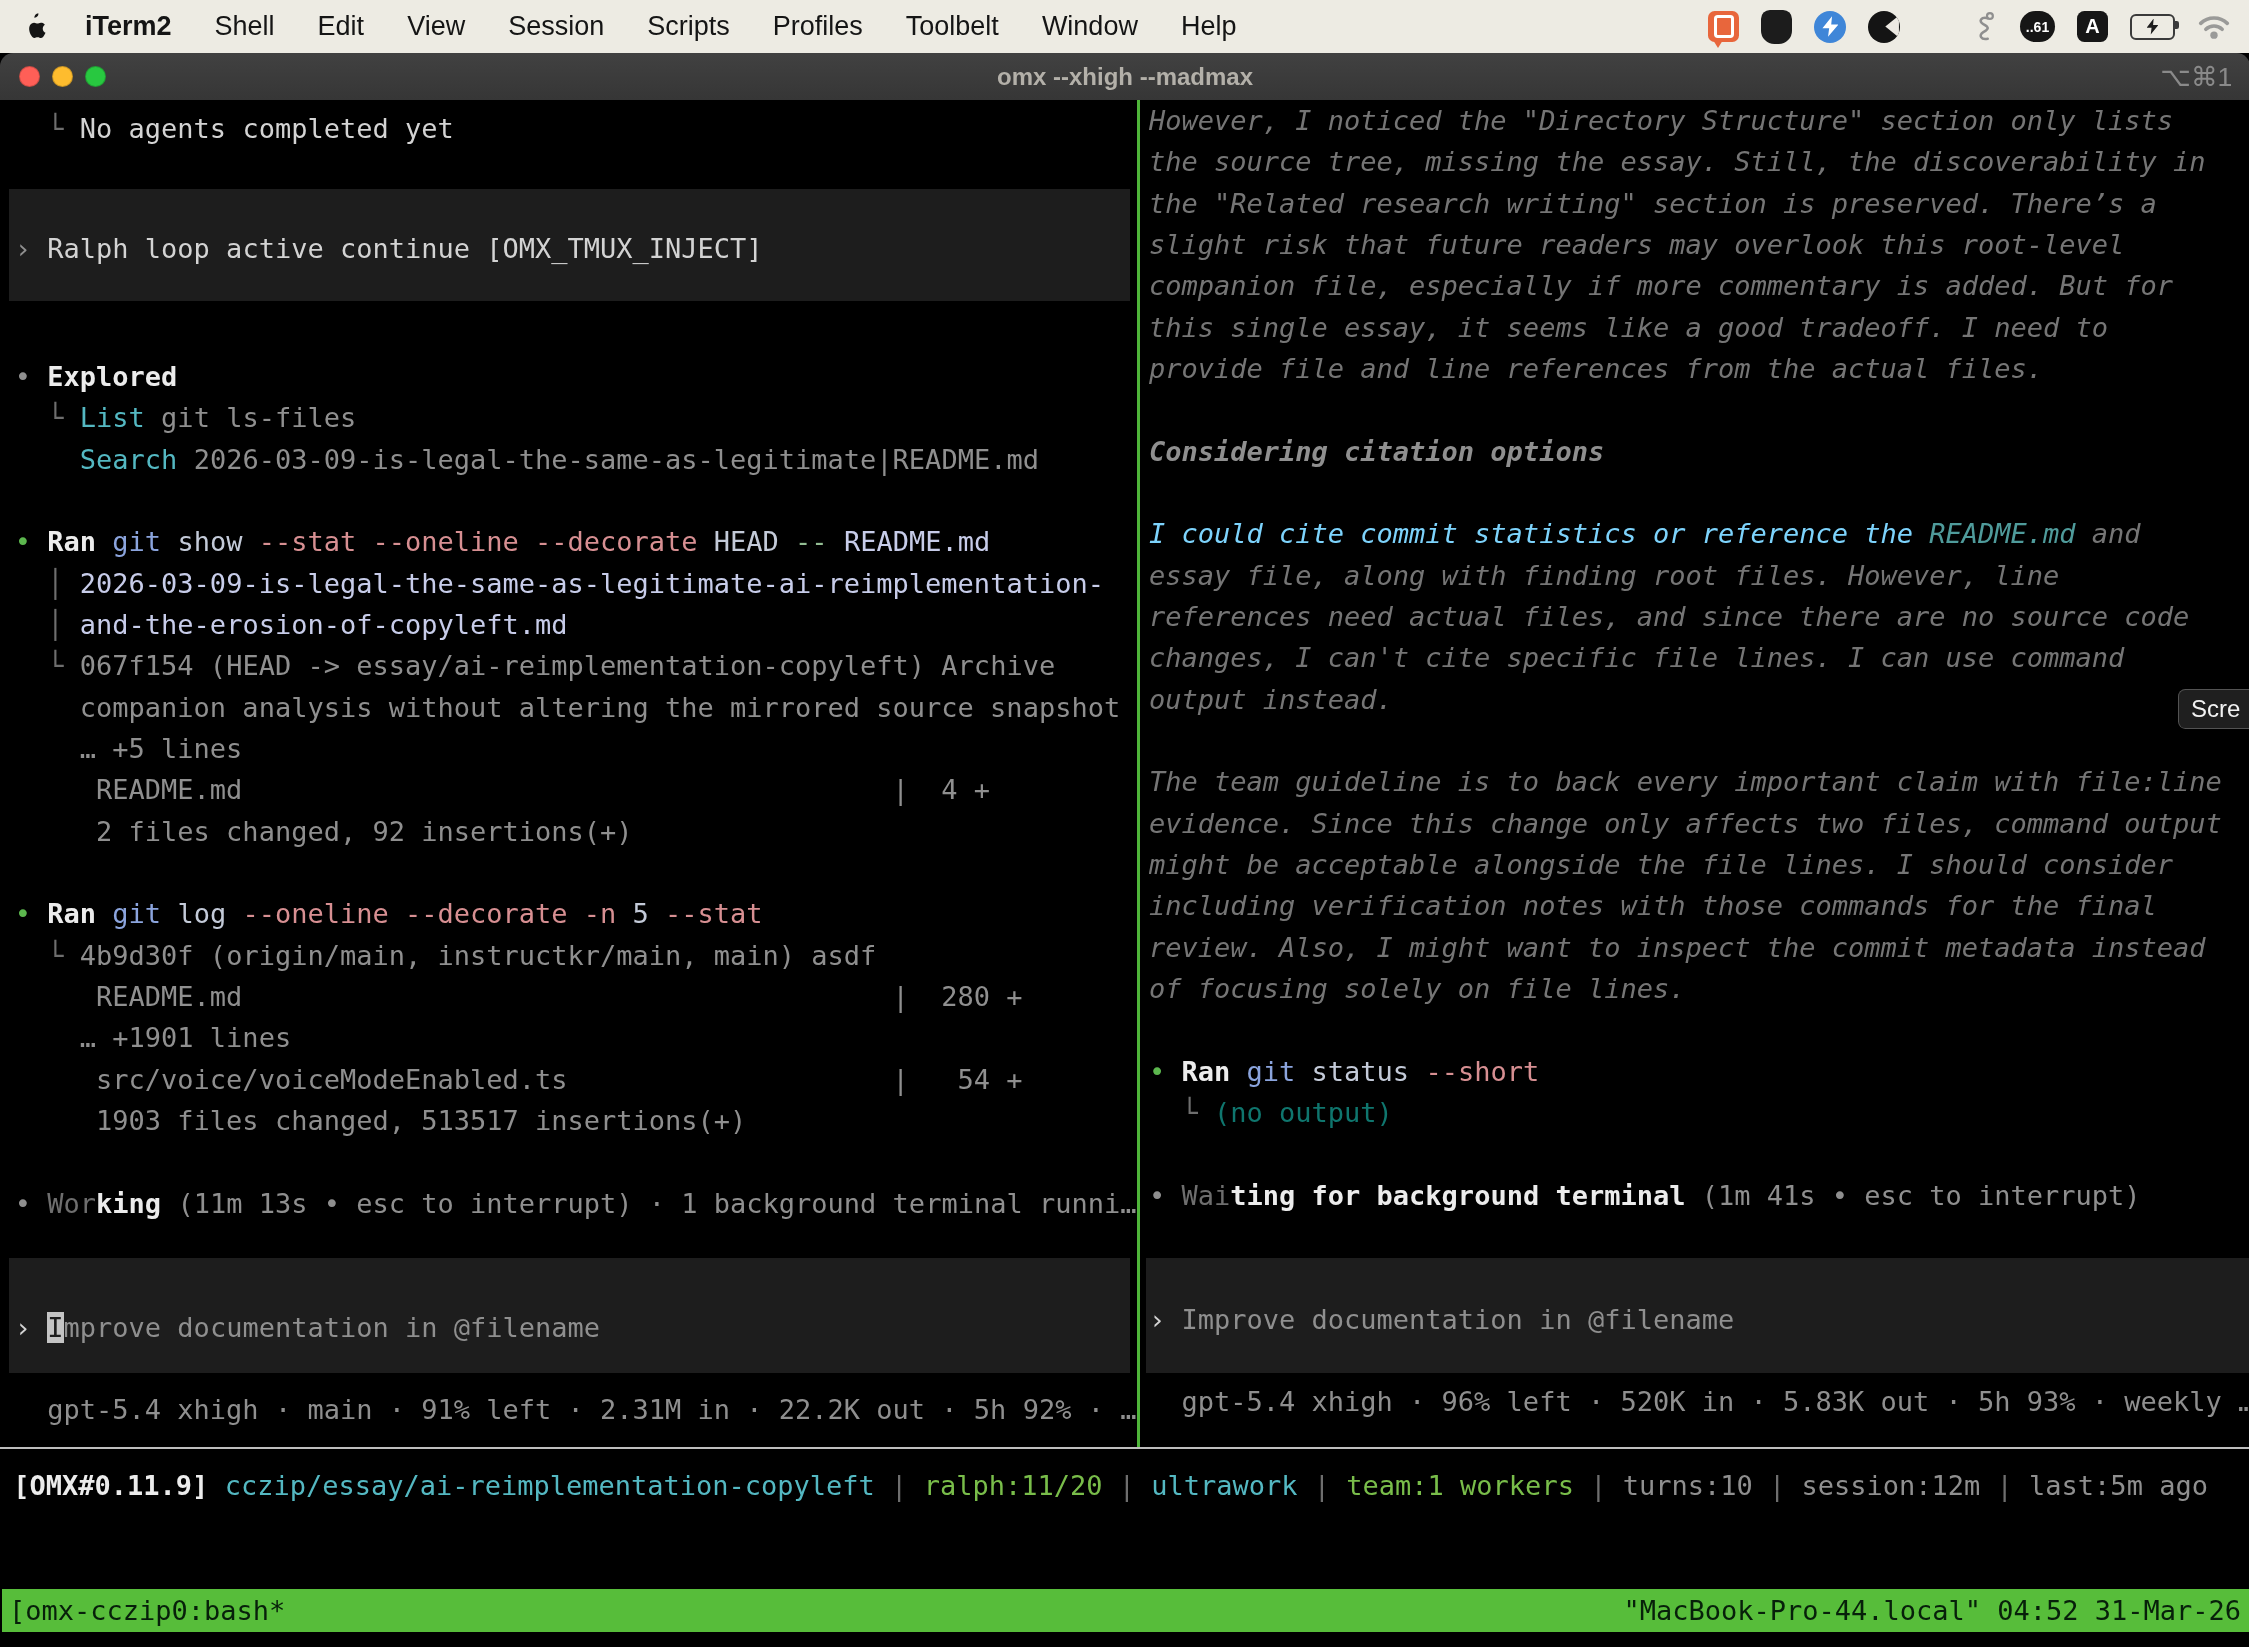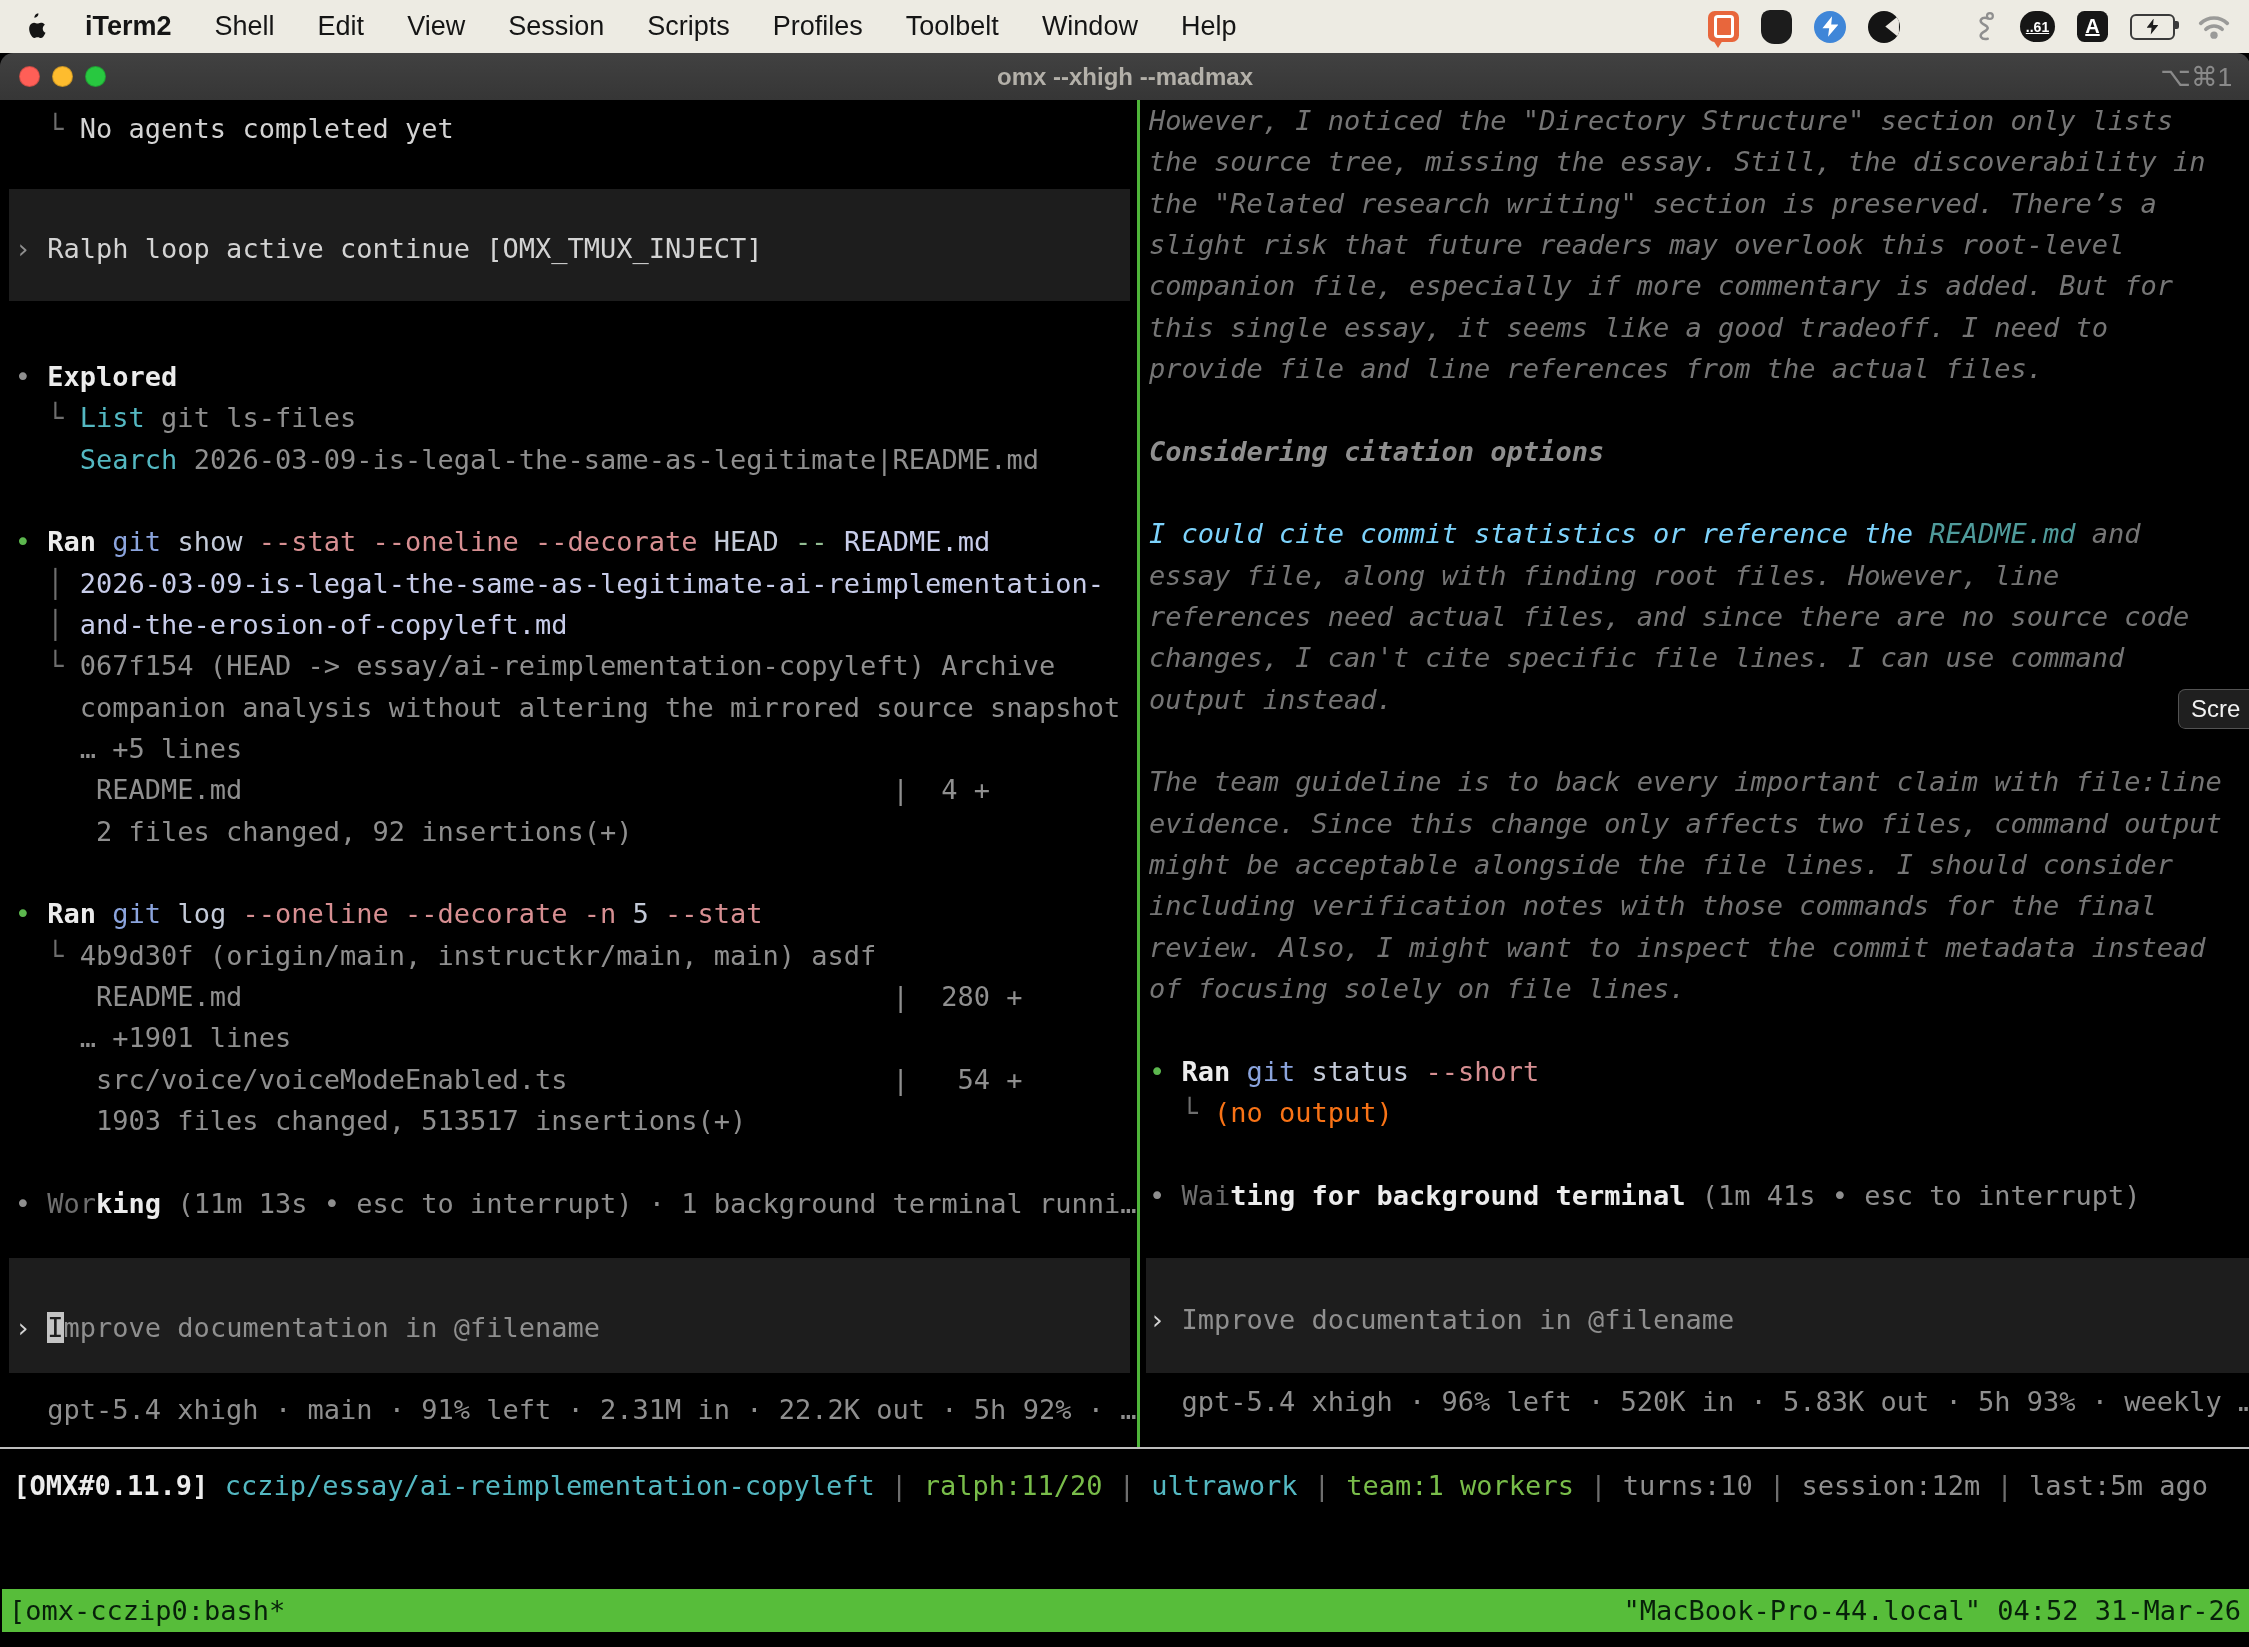--- a/index.html
+++ b/index.html
@@ -7,21 +7,21 @@
        font-family:"DejaVu Sans Mono",monospace;}
   
   .menubar{position:absolute;top:0;left:0;right:0;height:53px;background:#edebe3;
            display:flex;align-items:center;font-family:"Liberation Sans",sans-serif;
            font-size:27px;color:#151515;z-index:50;}
   .apple{margin-left:22px;display:flex;align-items:center;}
   .menu-items{display:flex;gap:43px;margin-left:38px;align-items:center;}
   .menu-items span{white-space:nowrap;}
   .menu-items span.bold{font-weight:bold;}
   .status-icons{margin-left:auto;margin-right:19px;display:flex;align-items:center;gap:22px;}
-  .icon{position:relative;display:flex;align-items:center;justify-content:center;text-decoration:underline;}
+  .icon{position:relative;display:flex;align-items:center;justify-content:center;}
   .ic-chat{width:31px;height:31px;background:#e8663c;border-radius:6.6px;}
   .ic-chat .chat-in{width:13.3px;height:17.7px;border:3.7px solid #fff;border-radius:3.7px;}
   .ic-chat .chat-tail{position:absolute;left:4.4px;bottom:-5.9px;width:0;height:0;
       border-left:5.2px solid transparent;border-right:5.2px solid transparent;border-top:8px solid #e8663c;}
   .ic-shield{width:31px;height:34px;background:#1c1c1c;border-radius:8.9px 8.9px 13.3px 13.3px;
       display:grid;grid-template-columns:7.4px 7.4px;grid-template-rows:7.4px 7.4px 7.4px;gap:2.2px;
       align-content:center;justify-content:center;}
   .ic-shield i{background:#ece9e2;border-radius:1.5px;}
   .ic-bolt{width:32px;height:32px;background:#3f86d8;border-radius:50%;}
   .ic-bolt .bolt{width:16px;height:20.7px;background:#fff;
@@ -198,21 +198,21 @@
     <div class="tline" style="top: 496px;"><span style="color: rgb(117, 117, 117); font-style: italic;">references need actual files, and since there are no source code</span></div>
     <div class="tline" style="top: 537px;"><span style="color: rgb(117, 117, 117); font-style: italic;">changes, I can't cite specific file lines. I can use command</span></div>
     <div class="tline" style="top: 579px;"><span style="color: rgb(117, 117, 117); font-style: italic;">output instead.</span></div>
     <div class="tline" style="top: 661px;"><span style="color: rgb(117, 117, 117); font-style: italic;">The team guideline is to back every important claim with file:line</span></div>
     <div class="tline" style="top: 703px;"><span style="color: rgb(117, 117, 117); font-style: italic;">evidence. Since this change only affects two files, command output</span></div>
     <div class="tline" style="top: 744px;"><span style="color: rgb(117, 117, 117); font-style: italic;">might be acceptable alongside the file lines. I should consider</span></div>
     <div class="tline" style="top: 785px;"><span style="color: rgb(117, 117, 117); font-style: italic;">including verification notes with those commands for the final</span></div>
     <div class="tline" style="top: 827px;"><span style="color: rgb(117, 117, 117); font-style: italic;">review. Also, I might want to inspect the commit metadata instead</span></div>
     <div class="tline" style="top: 868px;"><span style="color: rgb(117, 117, 117); font-style: italic;">of focusing solely on file lines.</span></div>
     <div class="tline" style="top: 951px;"><span style="color: rgb(92, 183, 78);">• </span><span style="color: rgb(236, 236, 236); font-weight: bold;">Ran</span><span style="color: rgb(139, 164, 221);"> git</span><span style="color: rgb(195, 202, 216);"> status</span><span style="color: rgb(215, 143, 146);"> --short</span></div>
-    <div class="tline" style="top: 992px;"><span style="color: rgb(110, 110, 110);">  └ </span><span style="color: #f97316;">(no output)</span></div>
+    <div class="tline" style="top: 992px;"><span style="color: rgb(110, 110, 110);">  └ </span><span style="color: #0f766e;">(no output)</span></div>
     <div class="tline" style="top: 1075px;"><span style="color: rgb(143, 143, 143);">• </span><span style="color: rgb(110, 110, 110);">Wai</span><span style="color: rgb(236, 236, 236); font-weight: bold;">ting for background terminal</span><span style="color: rgb(143, 143, 143);"> (1m 41s • esc to interrupt)</span></div>
     <div class="tline" style="top: 1199px;"><span style="color: rgb(211, 211, 211);">› </span><span style="color: rgb(143, 143, 143);">Improve documentation in @filename</span></div>
     <div class="tline" style="top: 1281px;"><span style="color: rgb(143, 143, 143);">  gpt-5.4 xhigh · 96% left · 520K in · 5.83K out · 5h 93% · weekly …</span></div>
   </div>
 
 <div class="divider-v" style="background: rgb(79, 181, 58);"></div>
 <div class="divider-h"></div>
 
 <div id="omx-line"><span style="color: rgb(236, 236, 236); font-weight: bold;">[OMX#0.11.9] </span><span style="color: rgb(84, 184, 194);">cczip/essay/ai-reimplementation-copyleft</span><span style="color: rgb(110, 110, 110);"> | </span><span style="color: rgb(121, 189, 74);">ralph:11/20</span><span style="color: rgb(110, 110, 110);"> | </span><span style="color: rgb(84, 184, 194);">ultrawork</span><span style="color: rgb(110, 110, 110);"> | </span><span style="color: rgb(121, 189, 74);">team:1 workers</span><span style="color: rgb(110, 110, 110);"> | </span><span style="color: rgb(143, 143, 143);">turns:10</span><span style="color: rgb(110, 110, 110);"> | </span><span style="color: rgb(143, 143, 143);">session:12m</span><span style="color: rgb(110, 110, 110);"> | </span><span style="color: rgb(143, 143, 143);">last:5m ago</span></div>
 

